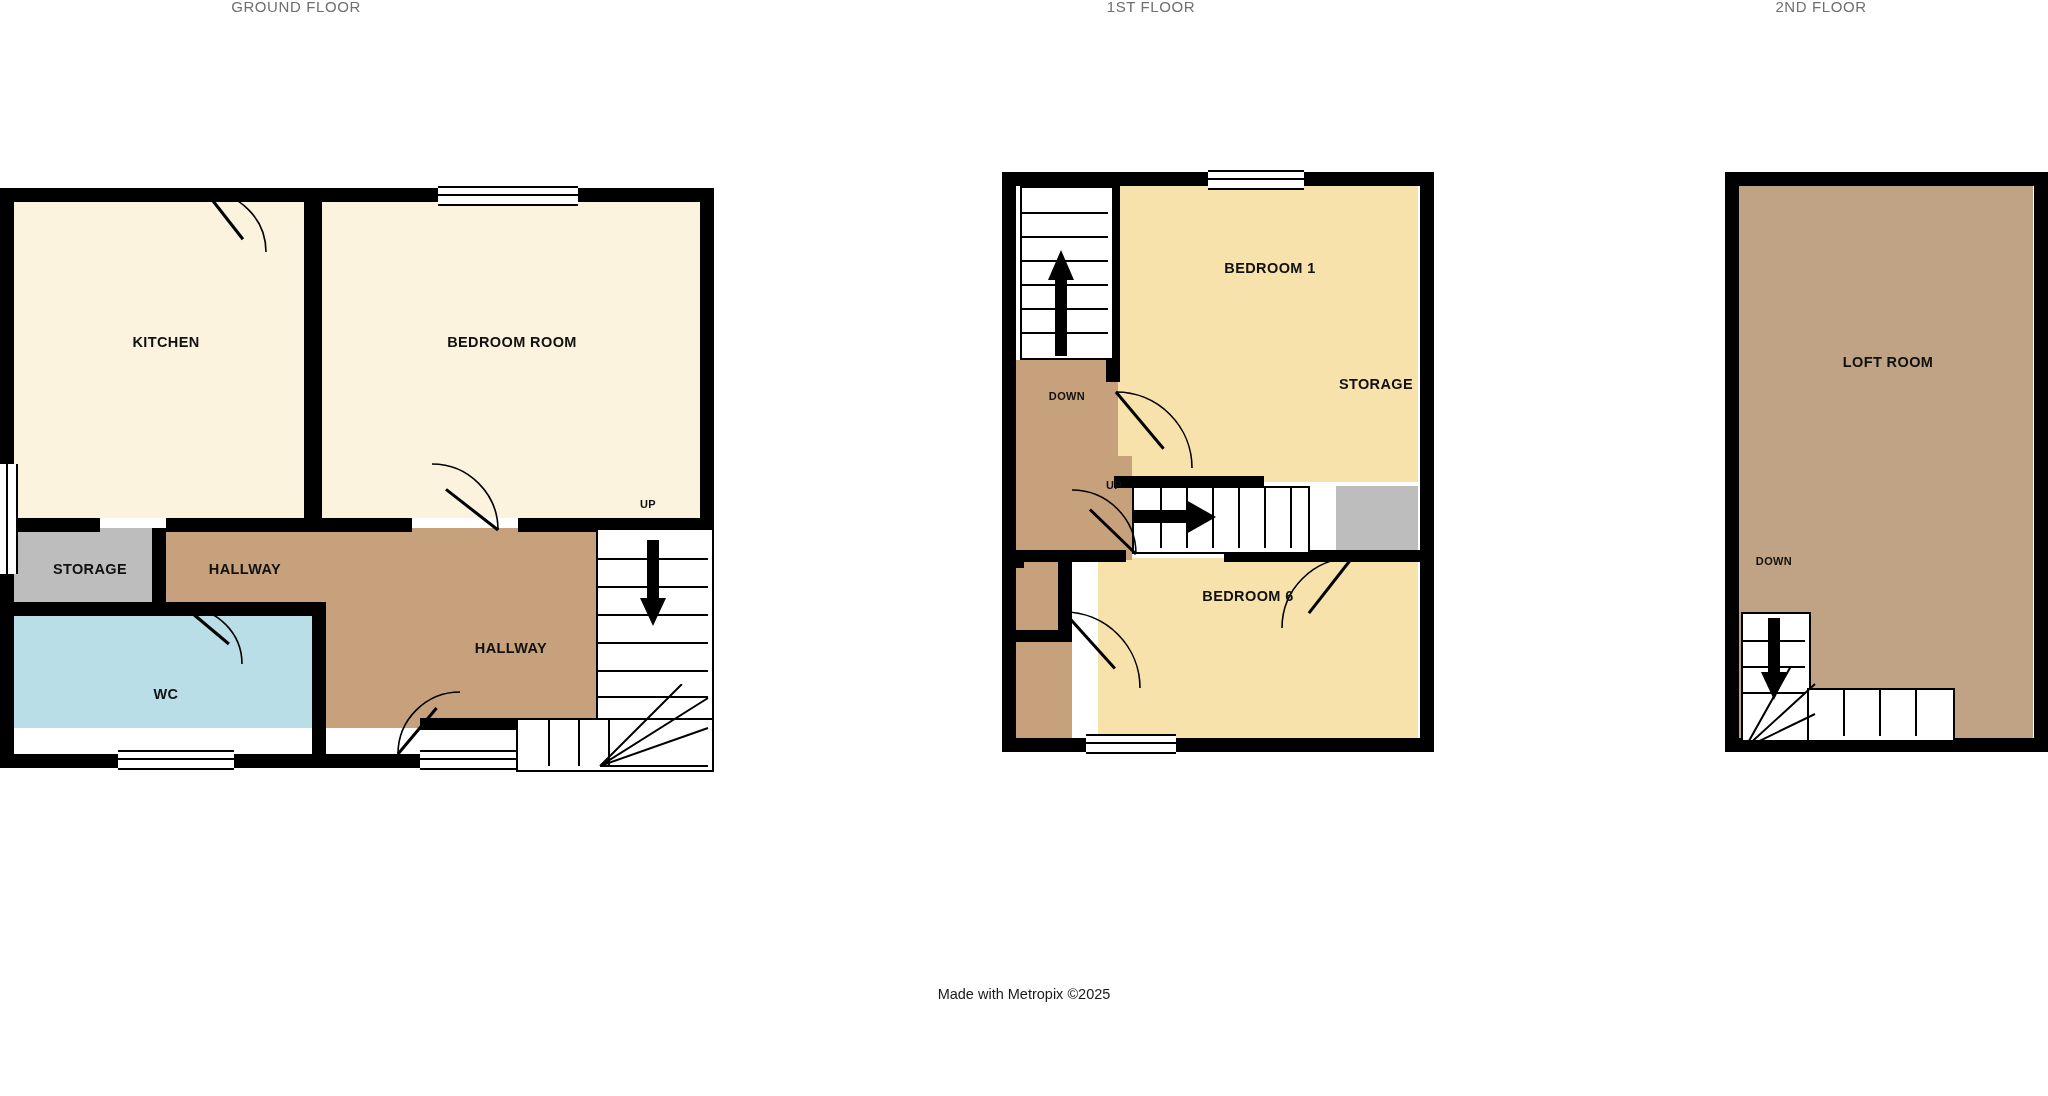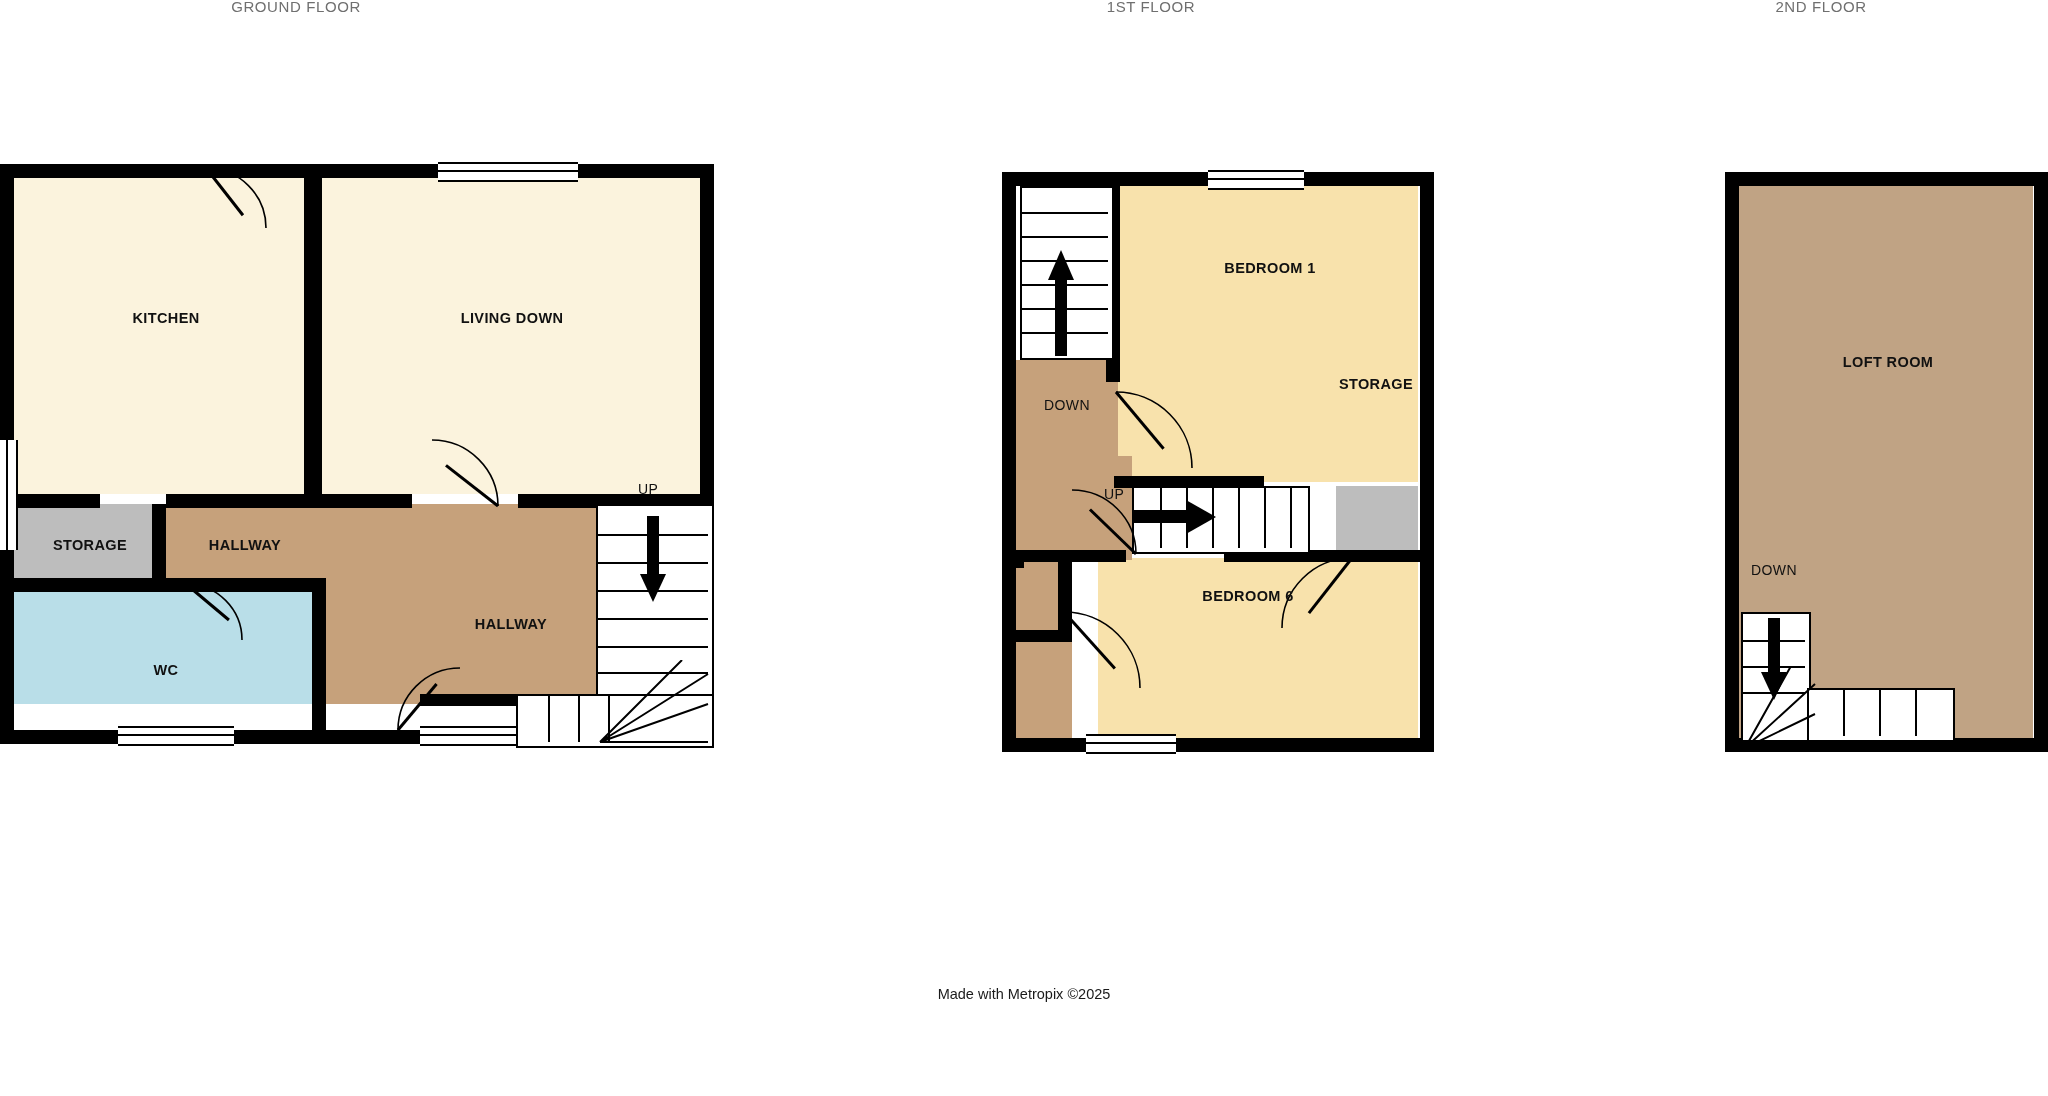--- a/index.html
+++ b/index.html
@@ -14,41 +14,41 @@
   .cream{background:#fbf3dd;}
   .yellow{background:#f8e2ac;}
   .brown{background:#c6a17b;}
   .grey{background:#bdbdbd;}
   .blue{background:#b9dee8;}
   .loft{background:#c0a384;}
   .label{
     position:absolute;font-size:14.5px;font-weight:bold;color:#111;
     white-space:nowrap;transform:translate(-50%,-50%);letter-spacing:.4px;
   }
-  .label.small{font-weight:normal;font-size:14px;margin-top:9px;}
+  .label.small{font-weight:bold;font-size:11px;}
   .window{position:absolute;background:#ffffff;border-top:2px solid #000;border-bottom:2px solid #000;}
   .window.v{border:none;border-left:2px solid #000;border-right:2px solid #000;}
   .stair{position:absolute;background:#ffffff;border:2px solid #000;}
   .stair .tread{position:absolute;background:#000;}
   .door{position:absolute;}
   .arrow{position:absolute;}
   .disclaimer{
     position:absolute;left:50%;transform:translateX(-50%);
     text-align:center;font-size:14.5px;line-height:1.42;color:#1a1a1a;width:820px;
   }
   .disclaimer .made{margin-top:2px;}
 </style>
 </head>
 <body>
 
 <div class="floor-title" style="left:296px;top:-2px;">GROUND FLOOR</div>
 <div class="floor-title" style="left:1151px;top:-2px;">1ST FLOOR</div>
 <div class="floor-title" style="left:1821px;top:-2px;">2ND FLOOR</div>
 
-<div class="plan" style="left:0px;top:160px;width:714px;height:600px;">
+<div class="plan" style="left:0px;top:184px;width:714px;height:600px;">
 
   <div class="room cream" style="left:14px;top:14px;width:290px;height:320px;"></div>
   <div class="room cream" style="left:322px;top:14px;width:386px;height:320px;"></div>
   <div class="room grey" style="left:8px;top:344px;width:152px;height:80px;"></div>
   <div class="room brown" style="left:166px;top:344px;width:430px;height:200px;"></div>
   <div class="room brown" style="left:420px;top:344px;width:176px;height:200px;"></div>
   <div class="room blue" style="left:14px;top:432px;width:312px;height:112px;"></div>
 
   <div class="wall" style="left:0px;top:4px;width:714px;height:14px;"></div>
   <div class="wall" style="left:0px;top:4px;width:14px;height:580px;"></div>
@@ -114,21 +114,21 @@
   <svg class="door" style="left:596px;top:500px;width:116px;height:84px;" viewBox="0 0 116 84">
     <path d="M4 82 L112 82 M4 82 L112 44 M4 82 L112 14 M4 82 L86 0" stroke="#000" stroke-width="2" fill="none"></path>
   </svg>
 
   <svg class="arrow" style="left:636px;top:356px;width:34px;height:92px;" viewBox="0 0 34 92">
     <rect x="11" y="0" width="12" height="62" fill="#000"></rect>
     <polygon points="4,58 30,58 17,86" fill="#000"></polygon>
   </svg>
 
   <div class="label" style="left:166px;top:158px;">KITCHEN</div>
-  <div class="label" style="left:512px;top:158px;">LIVING DOWN</div>
+  <div class="label" style="left:512px;top:158px;">BEDROOM ROOM</div>
   <div class="label" style="left:90px;top:385px;">STORAGE</div>
   <div class="label" style="left:245px;top:385px;">HALLWAY</div>
   <div class="label" style="left:511px;top:464px;">HALLWAY</div>
   <div class="label" style="left:166px;top:510px;">WC</div>
   <div class="label small" style="left:648px;top:320px;">UP</div>
 </div>
 
 <div class="plan" style="left:1002px;top:168px;width:432px;height:600px;">
 
   <div class="room yellow" style="left:112px;top:14px;width:304px;height:300px;"></div>

